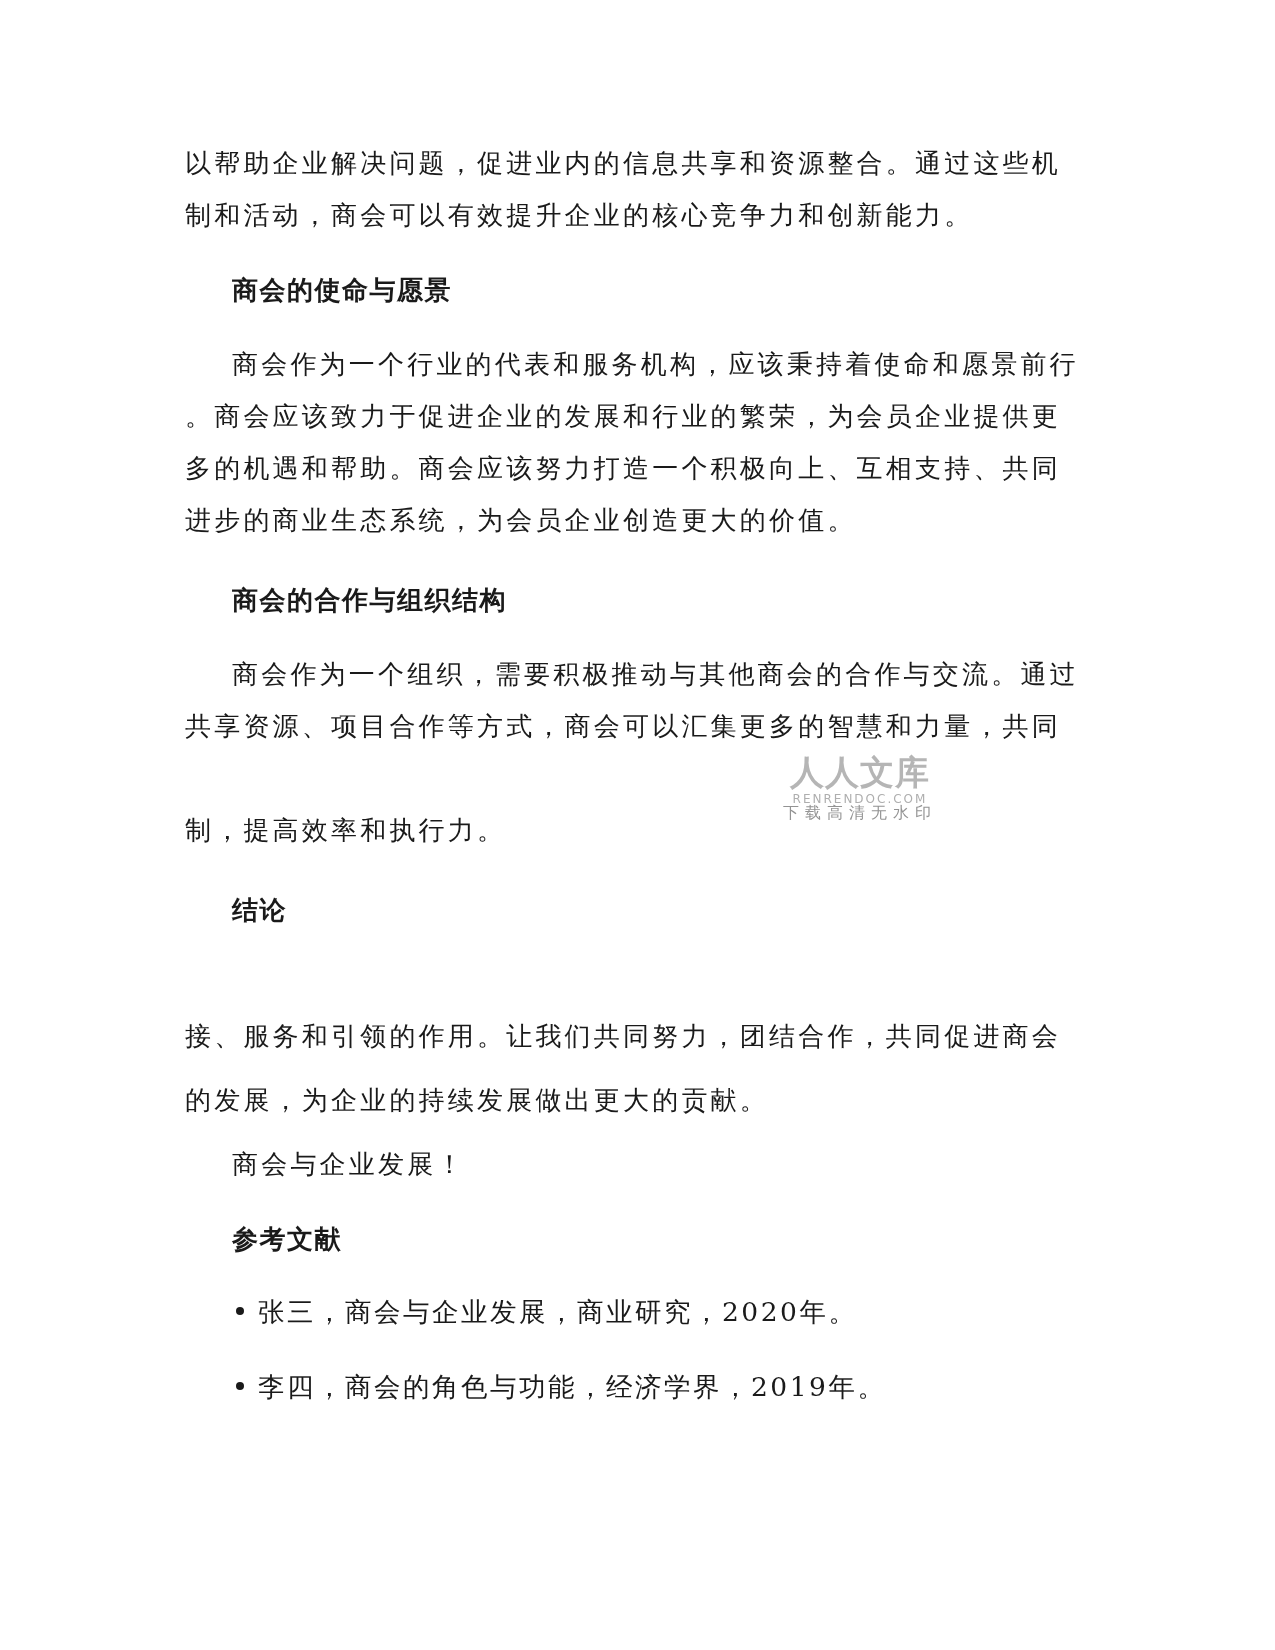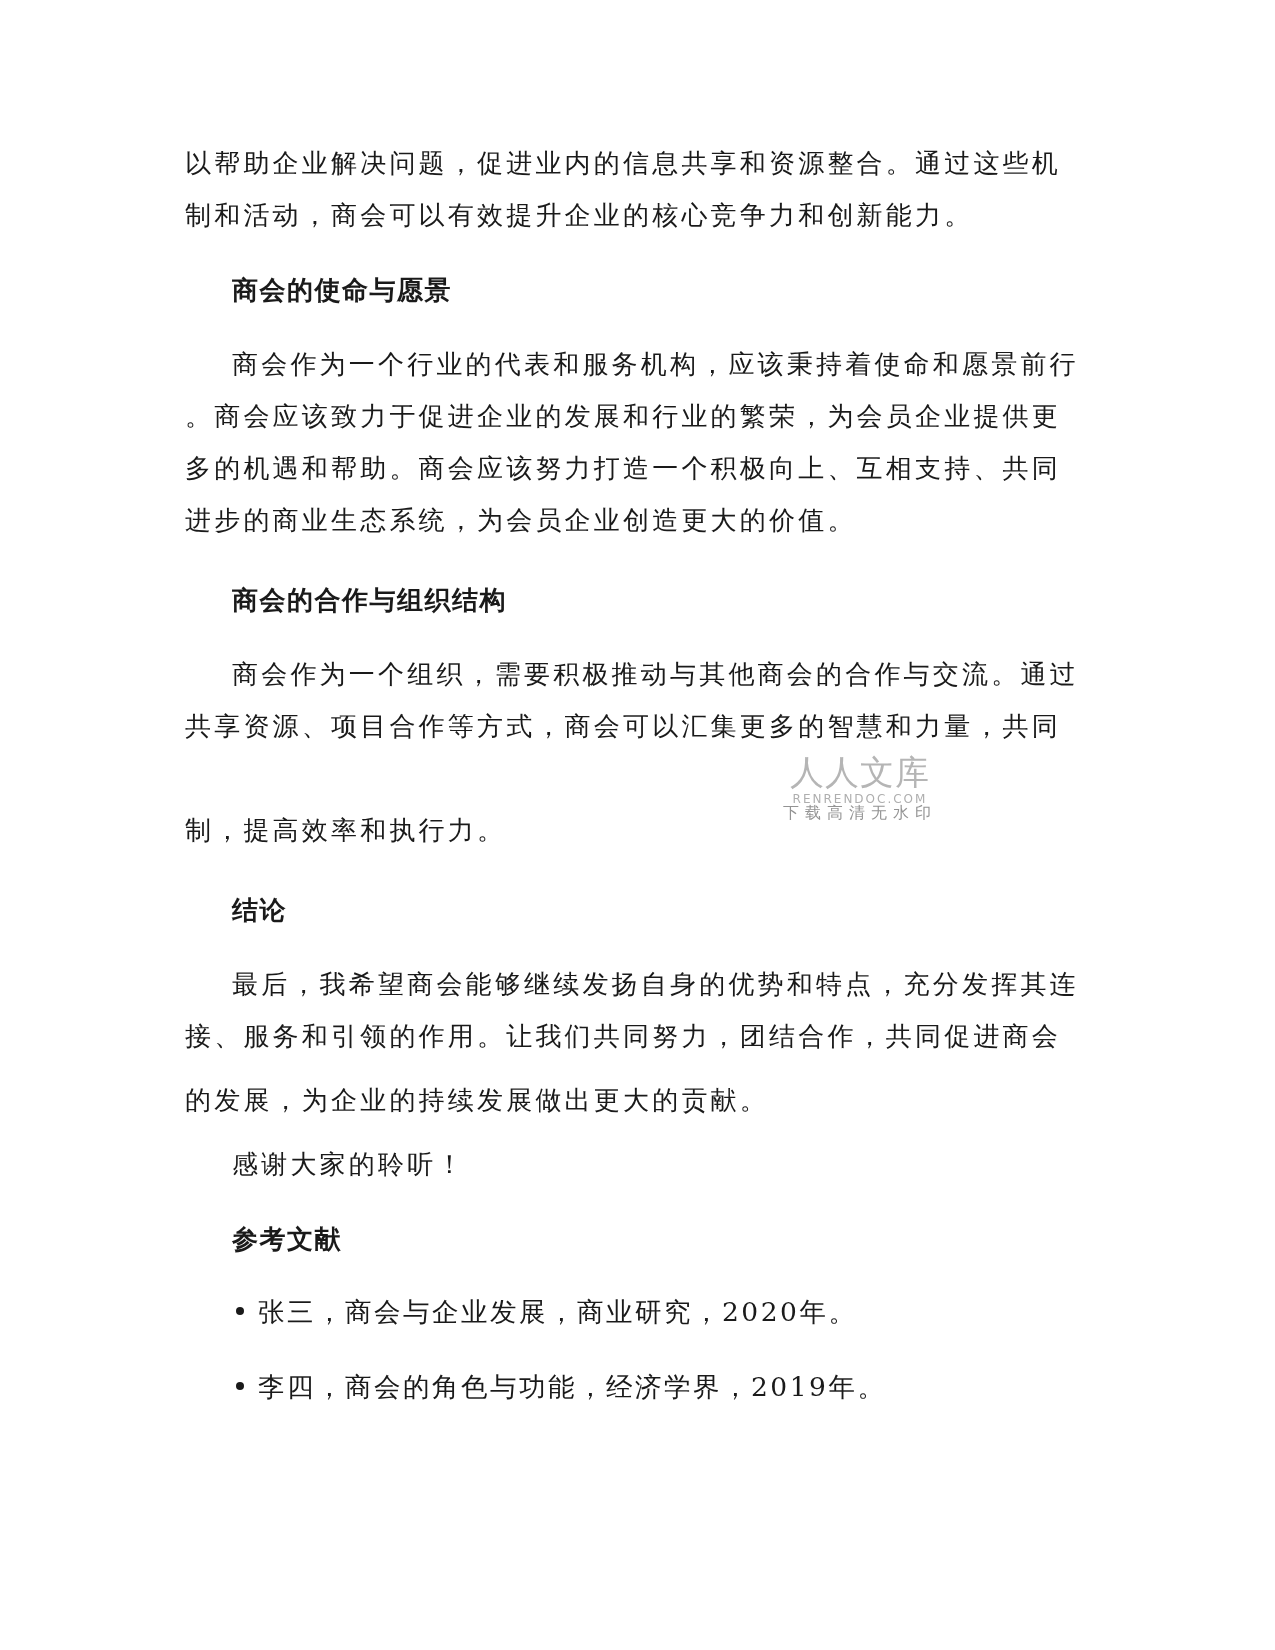--- a/index.html
+++ b/index.html
@@ -27,21 +27,21 @@
     display: inline-block; width: 8px; height: 8px; border-radius: 50%;
     background: #1a1a1a; margin-right: 14px; vertical-align: middle;
     position: relative; top: -3px;
   }
   .watermark {
     position: absolute; left: 780px; top: 752px; width: 160px; text-align: center;
     pointer-events: none;
   }
   .wm-title {
     font-family: "DejaVu Sans", "Liberation Sans", sans-serif;
-    font-size: 34px; font-weight: normal; color: rgba(120,120,120,0.55);
+    font-size: 34px; font-weight: bold; color: rgba(120,120,120,0.55);
     letter-spacing: 1px; line-height: 40px;
   }
   .wm-domain {
     font-family: "DejaVu Sans", "Liberation Sans", sans-serif;
     font-size: 12px; color: rgba(140,140,140,0.7); letter-spacing: 2px; line-height: 14px;
   }
   .wm-sub {
     font-family: "DejaVu Sans", "Liberation Sans", sans-serif;
     font-size: 16px; color: rgba(120,120,120,0.8); letter-spacing: 6px; line-height: 14px;
   }
@@ -59,24 +59,23 @@
   <div class="line" style="top:450px">多的机遇和帮助。商会应该努力打造一个积极向上、互相支持、共同</div>
   <div class="line" style="top:398px">。商会应该致力于促进企业的发展和行业的繁荣，为会员企业提供更</div>
   <div class="line" style="top:502px">进步的商业生态系统，为会员企业创造更大的价值。</div>
 
   <div class="heading" style="top:582px">商会的合作与组织结构</div>
   <div class="line indent" style="top:656px">商会作为一个组织，需要积极推动与其他商会的合作与交流。通过</div>
   <div class="line" style="top:708px">共享资源、项目合作等方式，商会可以汇集更多的智慧和力量，共同</div>
   <div class="line" style="top:812px">制，提高效率和执行力。</div>
 
   <div class="heading" style="top:892px">结论</div>
-  <div class="line indent" style="top:966px">最后，我希望商会能够继续发扬自身的优势和特点，充分发挥其连</div>
   <div class="line" style="top:1018px">接、服务和引领的作用。让我们共同努力，团结合作，共同促进商会</div>
   <div class="line" style="top:1082px">的发展，为企业的持续发展做出更大的贡献。</div>
-  <div class="line indent" style="top:1146px">感谢大家的聆听！</div>
+  <div class="line indent" style="top:1146px">商会与企业发展！</div>
 
   <div class="heading" style="top:1221px">参考文献</div>
   <div class="bullet-item" style="top:1294px">
     <span class="bullet-dot"></span><span>张三，商会与企业发展，商业研究，2020年。</span>
   </div>
   <div class="bullet-item" style="top:1369px">
     <span class="bullet-dot"></span><span>李四，商会的角色与功能，经济学界，2019年。</span>
   </div>
 
   <div class="watermark">

